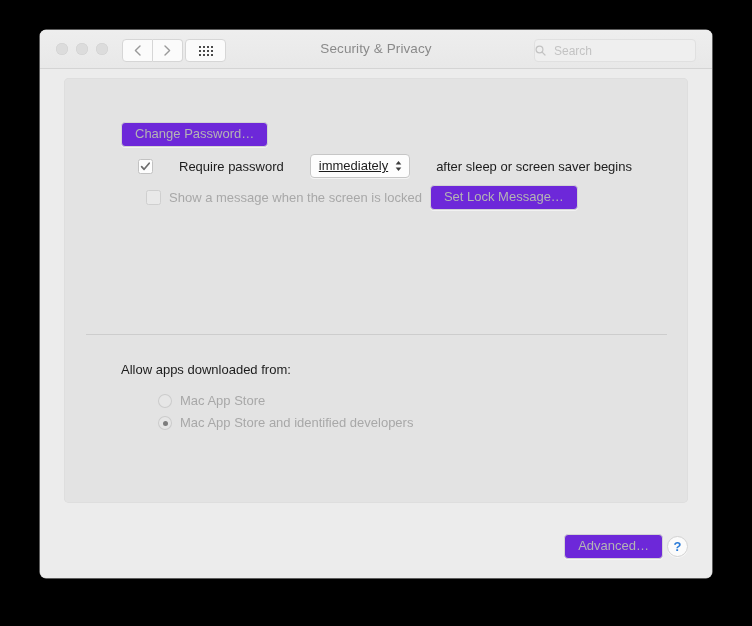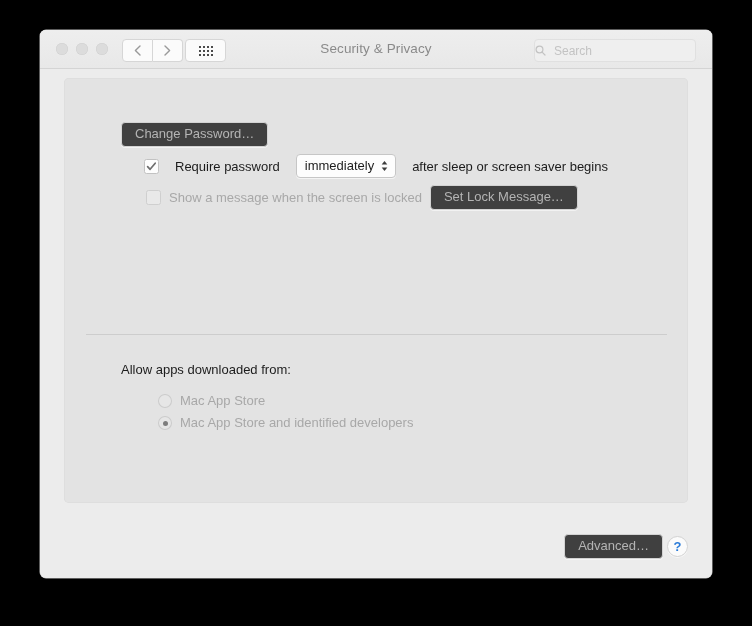--- a/index.html
+++ b/index.html
@@ -168,21 +168,21 @@
     position: absolute;
     display: flex;
     align-items: center;
   }
 
   .label-dark { font-size: 13px; color: #1c1c1c; }
   .label-gray { font-size: 13px; color: #a8a8a8; }
 
   
   .push-btn {
-    background: #404040;
+    background: #6d28d9;
     border: 1px solid #d3d3d3;
     border-radius: 4px;
     font-size: 13px;
     color: #b4b4b4;
     padding: 3px 13px 4px;
     line-height: 16px;
     box-shadow: 0 1px 0 rgba(255,255,255,0.55);
   }
 
   
@@ -208,20 +208,21 @@
     align-items: center;
     gap: 6px;
     background: #fdfdfd;
     border: 1px solid #c6c6c6;
     border-radius: 4px;
     padding: 2px 6px 3px 8px;
     font-size: 13px;
     color: #1c1c1c;
     line-height: 17px;
     box-shadow: 0 1px 0 rgba(255,255,255,0.6);
+    text-decoration: underline;
   }
 
   
   .divider {
     position: absolute;
     left: 22px;
     top: 256px;
     width: 581px;
     height: 1px;
     background: #cdcdcd;
@@ -350,21 +351,21 @@
       <div class="tab">Privacy</div>
     </div>
   </div>
 
   <div class="content-box">
 
     <div class="row" style="left:57px; top:44px; gap:11px;">
       <button class="push-btn">Change Password…</button>
     </div>
 
-    <div class="row" style="left:80px; top:76px; gap:16px;">
+    <div class="row" style="left:74px; top:76px; gap:26px;">
       <span class="checkbox">
         <svg width="11" height="11" viewBox="0 0 11 11">
           <path d="M1.6 5.6 L4.1 8.3 L9.2 2.2" fill="none" stroke="#6e6e6e" stroke-width="1.7" stroke-linecap="round" stroke-linejoin="round"></path>
         </svg>
       </span>
       <span class="label-dark">Require password</span>
       <span class="popup-btn">
         <span>immediately</span>
         <svg width="9" height="14" viewBox="0 0 9 14">
           <path d="M4.5 2 L7.3 5.4 L1.7 5.4 Z" fill="#3b3b3b"></path>

